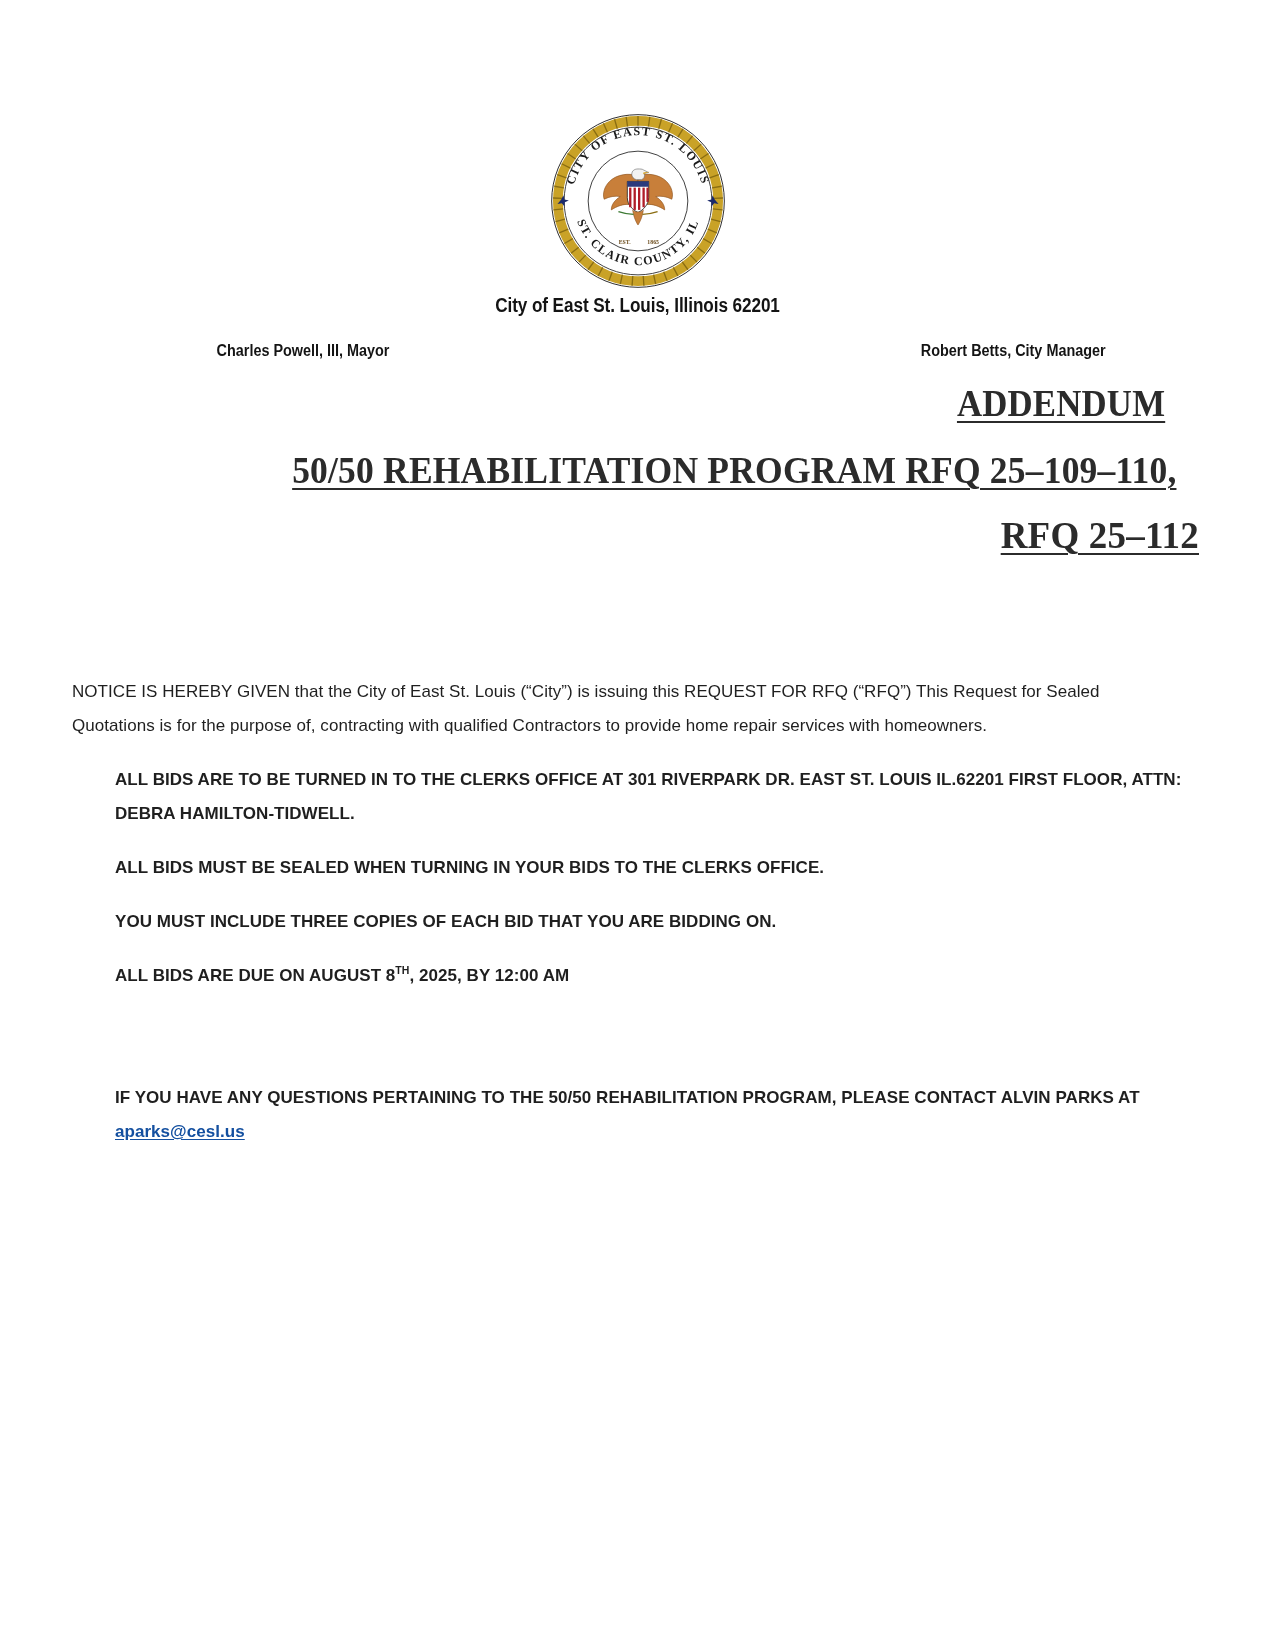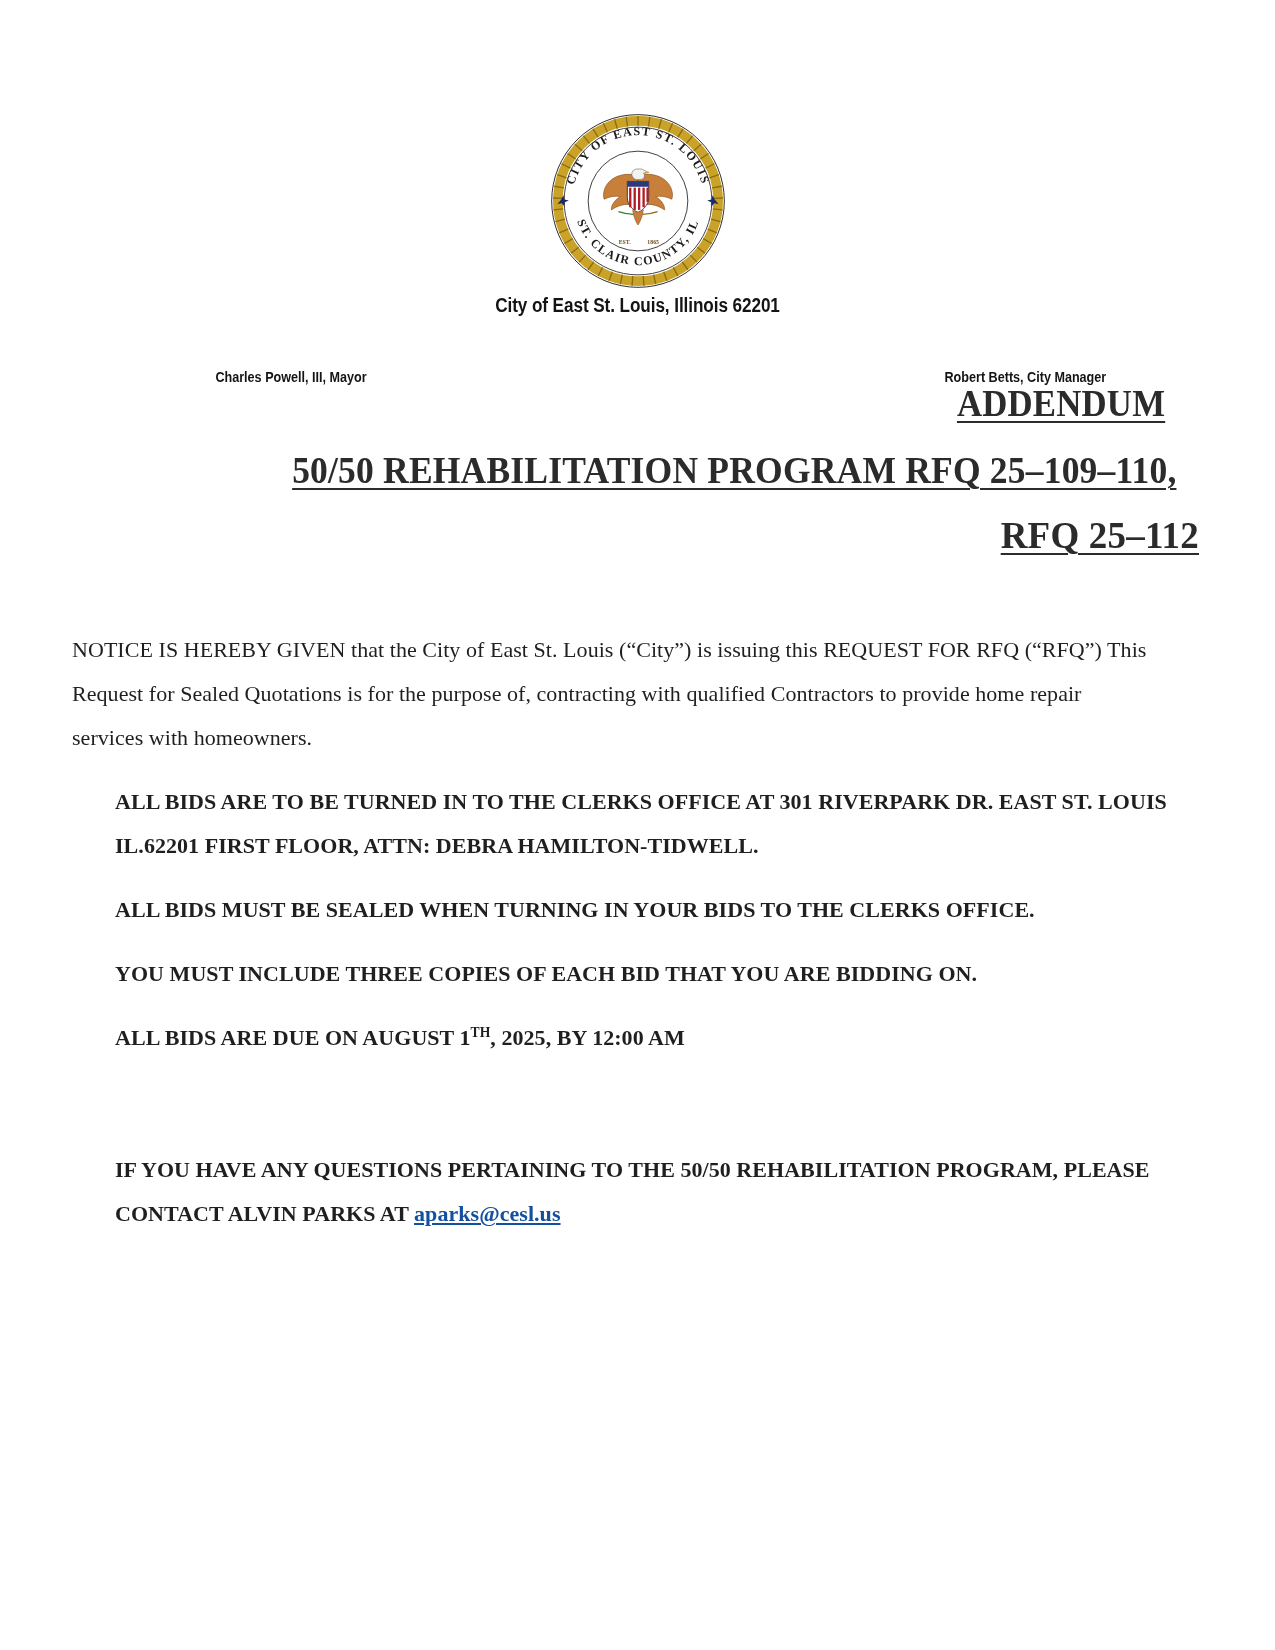--- a/index.html
+++ b/index.html
@@ -55,23 +55,22 @@
 
   .officials {
     position: absolute;
     left: 150px;
     right: 150px;
     top: 342px;
     display: flex;
     justify-content: space-between;
     font-family: "Liberation Sans Narrow", "Liberation Sans", sans-serif;
     font-weight: bold;
-    font-size: 14px;
+    font-size: 16px;
     color: #141414;
-    margin-top: 27px;
   }
   .officials > span { transform: scaleX(0.9); display: inline-block; }
   .officials .left { padding-left: 60px; }
   .officials .right { padding-right: 10px; }
 
   
   .titles {
     position: absolute;
     left: 72px;
     right: 76px;
@@ -92,23 +91,23 @@
   }
   .title-1 { font-size: 37px; transform: scaleX(0.94); display:block; }
   .title-2 { font-size: 37px; margin-top: 16px; transform: scaleX(0.96); display:block;}
   .title-3 { font-size: 37px; margin-top: 14px; display:block; }
 
   
   .body {
     position: absolute;
     left: 72px;
     right: 72px;
-    top: 628px;
-    font-family: Liberation Serif, serif;
-    font-size: 22px;
+    top: 675px;
+    font-family: Liberation Sans, sans-serif;
+    font-size: 17px;
     color: #1f1f1f;
   }
   .para {
     line-height: 2.0;
     margin: 0 0 20px 0;
     transform-origin: left top;
   }
   .para.intro {
     font-weight: normal;
     letter-spacing: 0.05px;
@@ -269,21 +268,21 @@
 
     <p class="para intro">NOTICE IS HEREBY GIVEN that the City of East St. Louis (“City”) is issuing this REQUEST FOR RFQ (“RFQ”) This Request for Sealed Quotations is for the purpose of, contracting with qualified Contractors to provide home repair services with homeowners.</p>
 
     <p class="para bold">ALL BIDS ARE TO BE TURNED IN TO THE CLERKS OFFICE AT 301 RIVERPARK DR. EAST ST. LOUIS IL.62201 FIRST FLOOR, ATTN: DEBRA HAMILTON-TIDWELL.</p>
 
     <p class="para bold">ALL BIDS MUST BE SEALED WHEN TURNING IN YOUR BIDS TO THE CLERKS OFFICE.</p>
 
     <p class="para bold">YOU MUST INCLUDE THREE COPIES OF EACH BID THAT YOU ARE BIDDING ON.</p>
 
     <p class="para bold">
-      <span>ALL BIDS ARE DUE ON AUGUST 1</span><span class="sup">TH</span><span>, 2025, BY 12:00 AM</span>
+      <span>ALL BIDS ARE DUE ON AUGUST 8</span><span class="sup">TH</span><span>, 2025, BY 12:00 AM</span>
     </p>
 
     <div class="spacer-block"></div>
 
     <p class="para bold">
       <span>IF YOU HAVE ANY QUESTIONS PERTAINING TO THE 50/50 REHABILITATION PROGRAM, PLEASE CONTACT ALVIN PARKS AT </span><a class="maillink" href="#">aparks@cesl.us</a>
     </p>
 
   </div>
 

